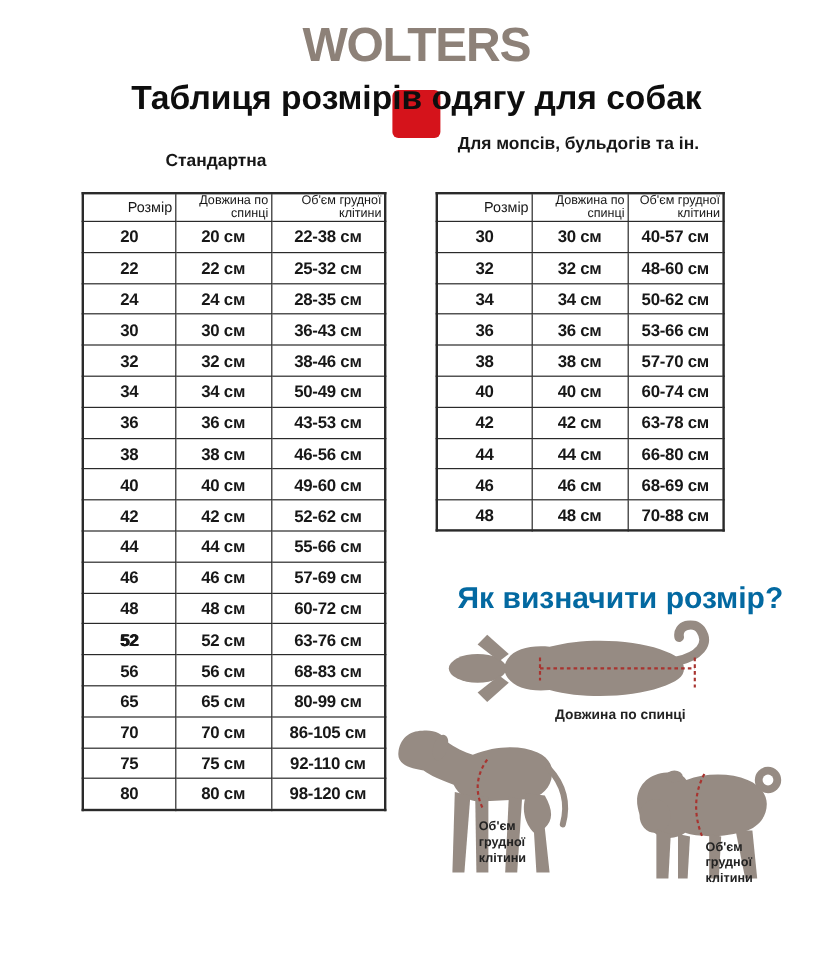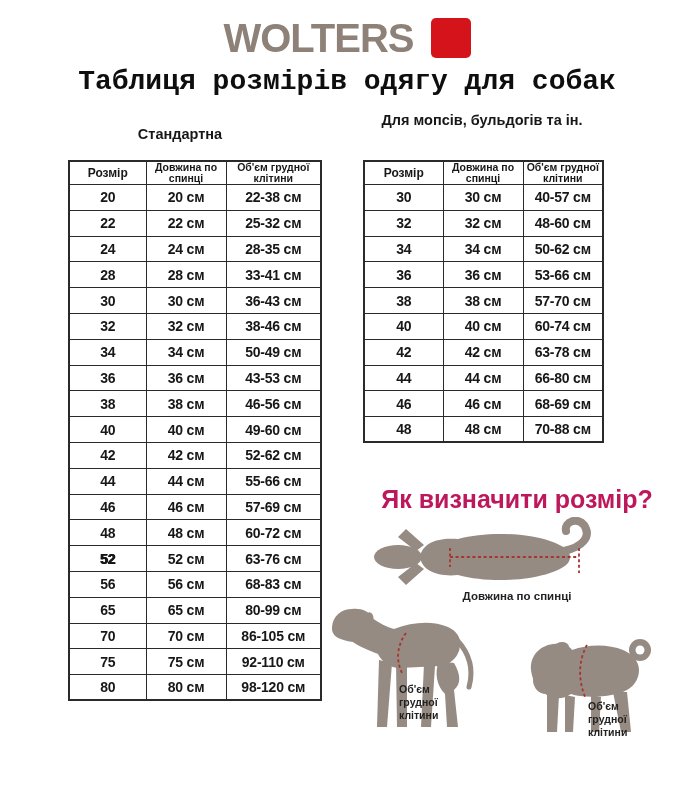--- a/index.html
+++ b/index.html
@@ -7,47 +7,47 @@
     --measure-red:#a83430; --table-line:#2a2a2a; --text-dark:#171717;
   }
   *{box-sizing:border-box;}
   html,body{margin:0;padding:0;}
   body{
     width:694px;height:800px;position:relative;background:#ffffff;
     font-family:"Liberation Sans", sans-serif;color:var(--text-dark);
     overflow:hidden;
   }
   .logo-row{position:absolute;top:18px;left:0;width:694px;display:flex;
-    justify-content:center;align-items:center;gap:17px;}
+    justify-content:center;align-items:center;gap:17px;flex-direction:column;}
   .logo-text{font-size:40px;font-weight:bold;letter-spacing:-1px;
     color:var(--logo-gray,#8d8178);line-height:1;}
   .logo-square{width:40px;height:40px;border-radius:5px;background:var(--brand-red,#d5131b);}
   .main-title{position:absolute;top:66px;left:0;width:694px;text-align:center;
-    font-size:28px;font-weight:bold;color:#0e0e0e;font-family:Liberation Mono, monospace;}
+    font-size:28px;font-weight:bold;color:#0e0e0e;}
   .table-title{position:absolute;font-size:14.5px;font-weight:bold;text-align:center;}
   #std-title{left:54px;width:252px;top:126px;}
   #pug-title{left:352px;width:260px;top:112px;}
   table{position:absolute;border-collapse:collapse;table-layout:fixed;
     border:2px solid var(--table-line,#2a2a2a);}
   #std-table{left:68px;top:160px;width:252px;}
   #pug-table{left:363px;top:160px;width:239px;}
   #std-table col:nth-child(1){width:77px;}
   #std-table col:nth-child(2){width:80px;}
   #std-table col:nth-child(3){width:95px;}
   #pug-table col:nth-child(1){width:79px;}
   #pug-table col:nth-child(2){width:80px;}
   #pug-table col:nth-child(3){width:80px;}
   th,td{border:1px solid var(--table-line,#2a2a2a);text-align:center;
     vertical-align:middle;padding:0 2px;}
-  th{height:22px;font-size:10.5px;line-height:11px;font-weight:bold;}
+  th{height:22px;font-size:10.5px;line-height:11px;font-weight:normal;text-align:right;}
   th:first-child{font-size:12px;}
   td{height:25.8px;font-size:14px;font-weight:bold;letter-spacing:-0.2px;}
   td.heavy{text-shadow:0.6px 0 0 currentColor, -0.3px 0 0 currentColor;}
   .howto-title{position:absolute;left:340px;width:354px;top:485px;text-align:center;
-    font-size:25px;font-weight:bold;color:#be185d;}
+    font-size:25px;font-weight:bold;color:#0369a1;}
   .illus{position:absolute;}
   .silhouette{fill:var(--dog-taupe,#968b83);}
   .tailstroke{fill:none;stroke:var(--dog-taupe,#968b83);}
   .measure{fill:none;stroke:var(--measure-red,#a83430);stroke-width:1.8;
     stroke-dasharray:3 2.6;}
   .measure-label{position:absolute;font-weight:bold;color:#222;}
   #back-label{left:440px;top:590px;width:154px;text-align:center;font-size:11.5px;}
   .chest-label{font-size:10.5px;line-height:13px;}
   #chest-label-1{left:399px;top:683px;}
   #chest-label-2{left:588px;top:700px;}
@@ -88,25 +88,20 @@
         <td>22</td>
         <td>22 см</td>
         <td>25-32 см</td>
       </tr>
       <tr>
         <td>24</td>
         <td>24 см</td>
         <td>28-35 см</td>
       </tr>
       <tr>
-        <td>28</td>
-        <td>28 см</td>
-        <td>33-41 см</td>
-      </tr>
-      <tr>
         <td>30</td>
         <td>30 см</td>
         <td>36-43 см</td>
       </tr>
       <tr>
         <td>32</td>
         <td>32 см</td>
         <td>38-46 см</td>
       </tr>
       <tr>

